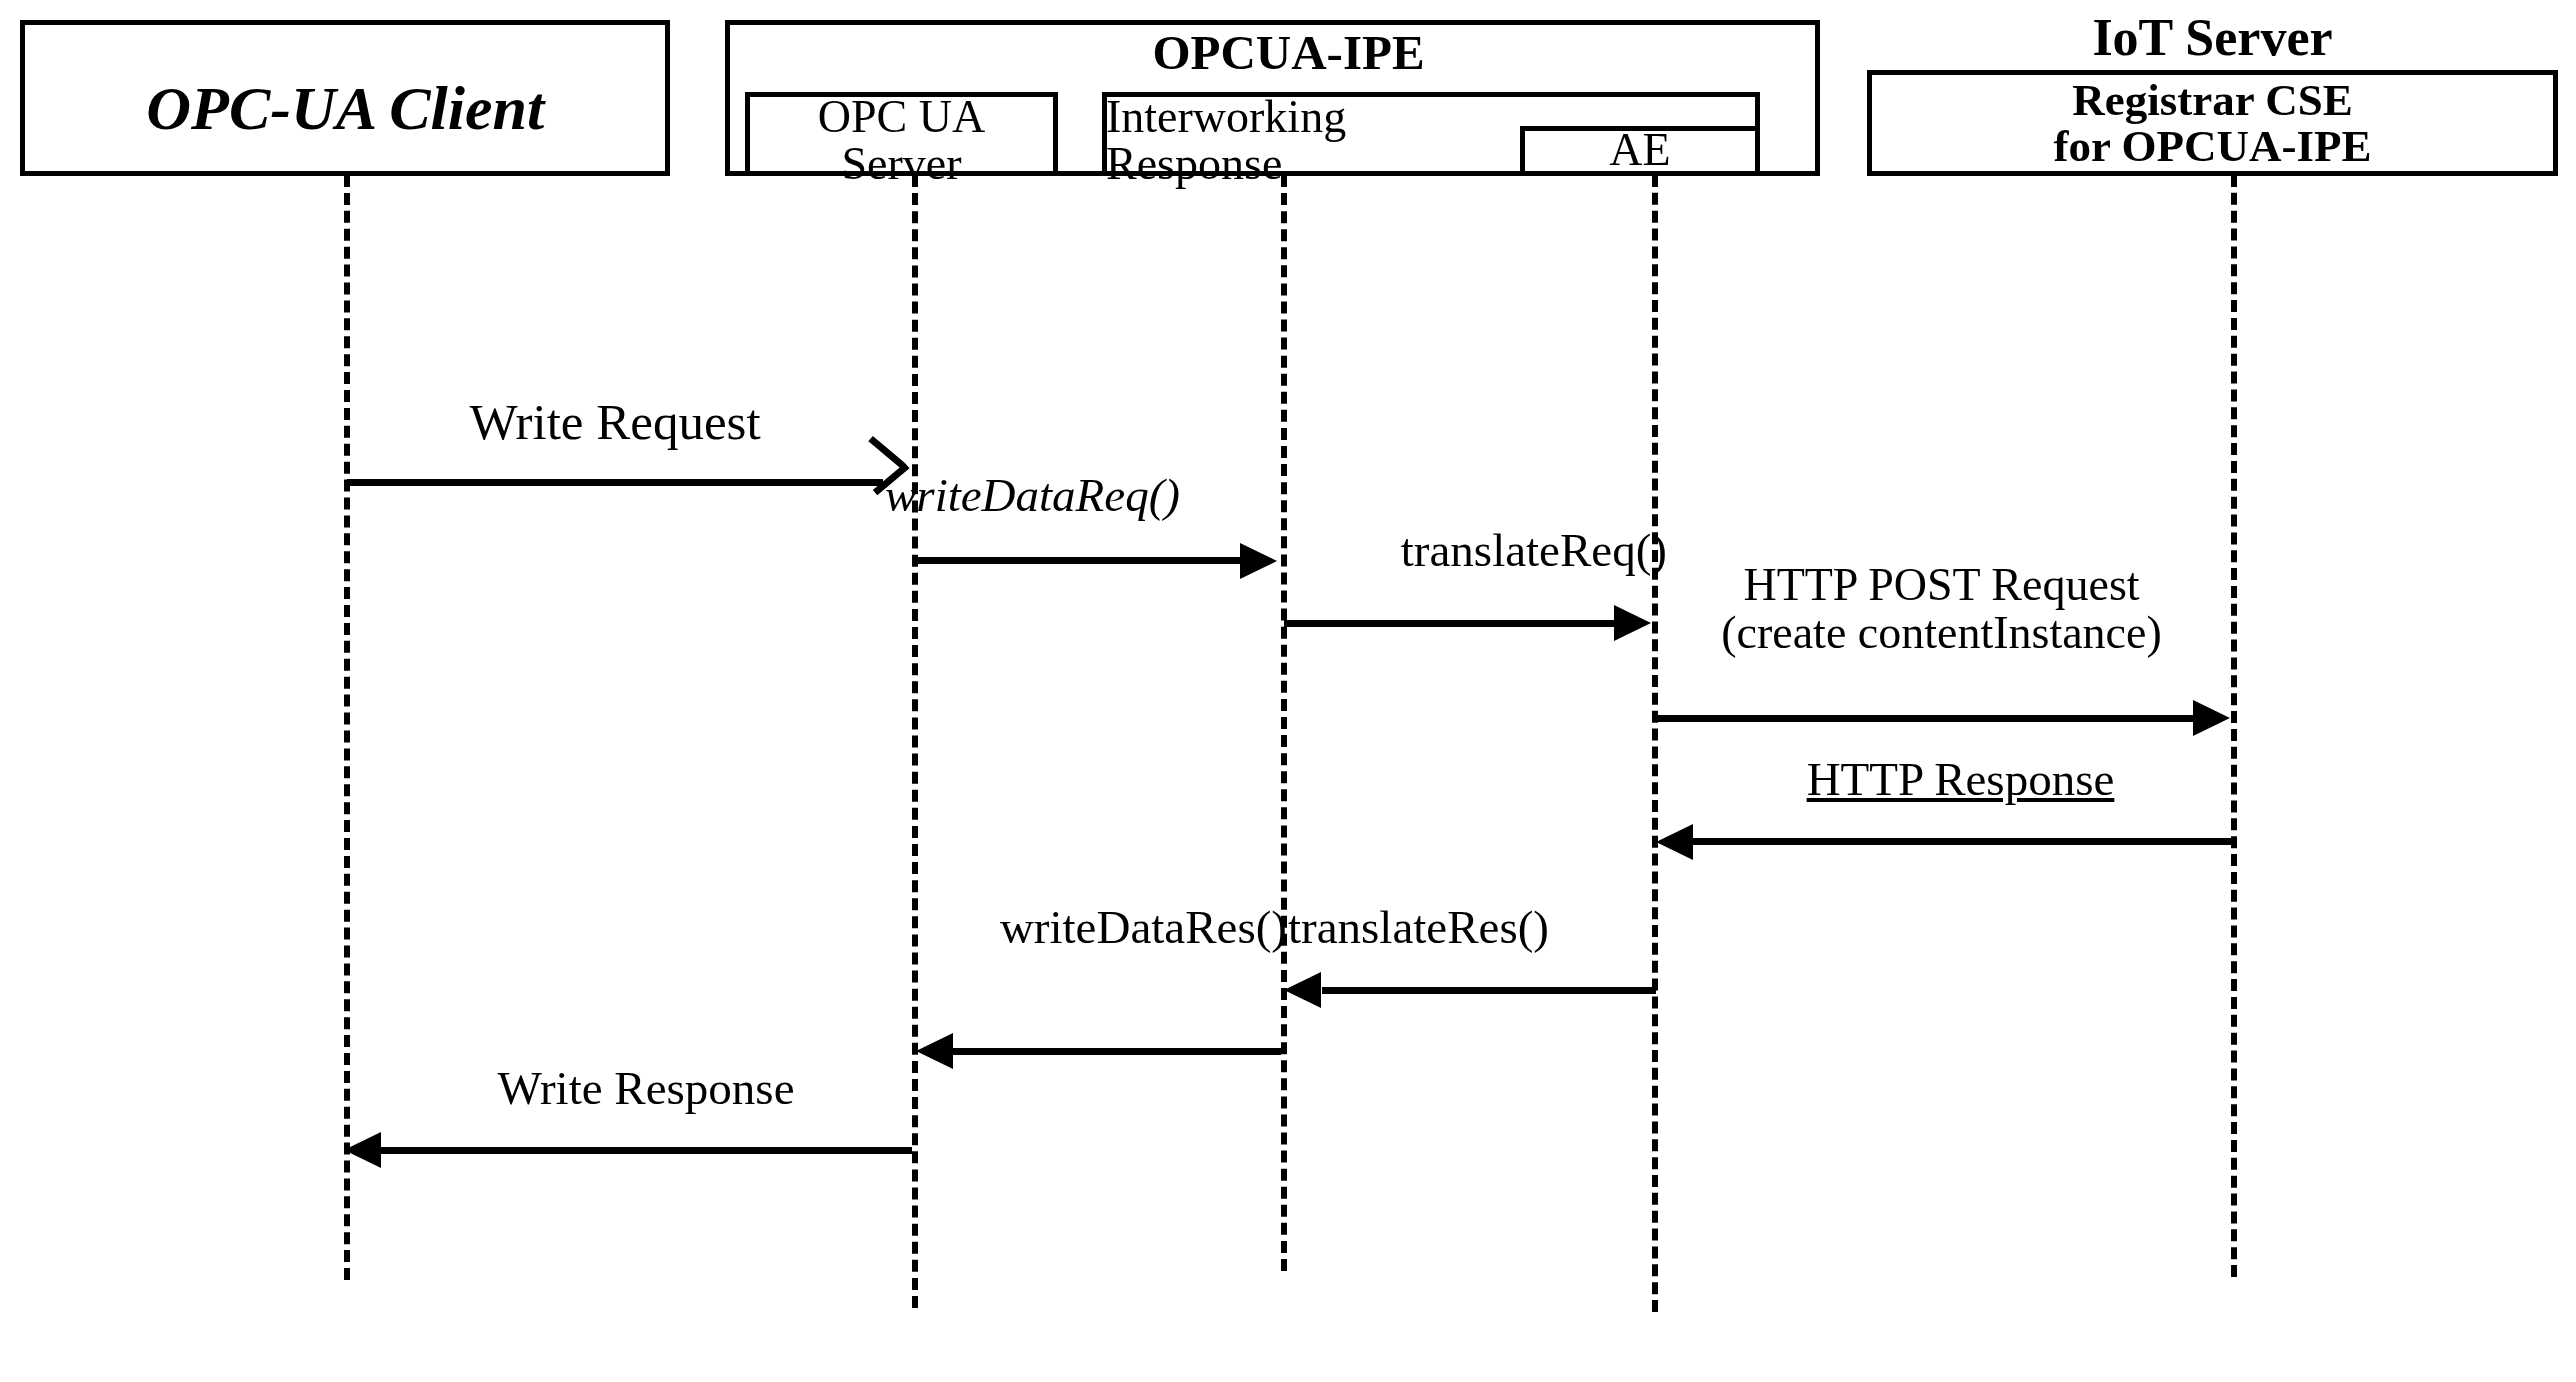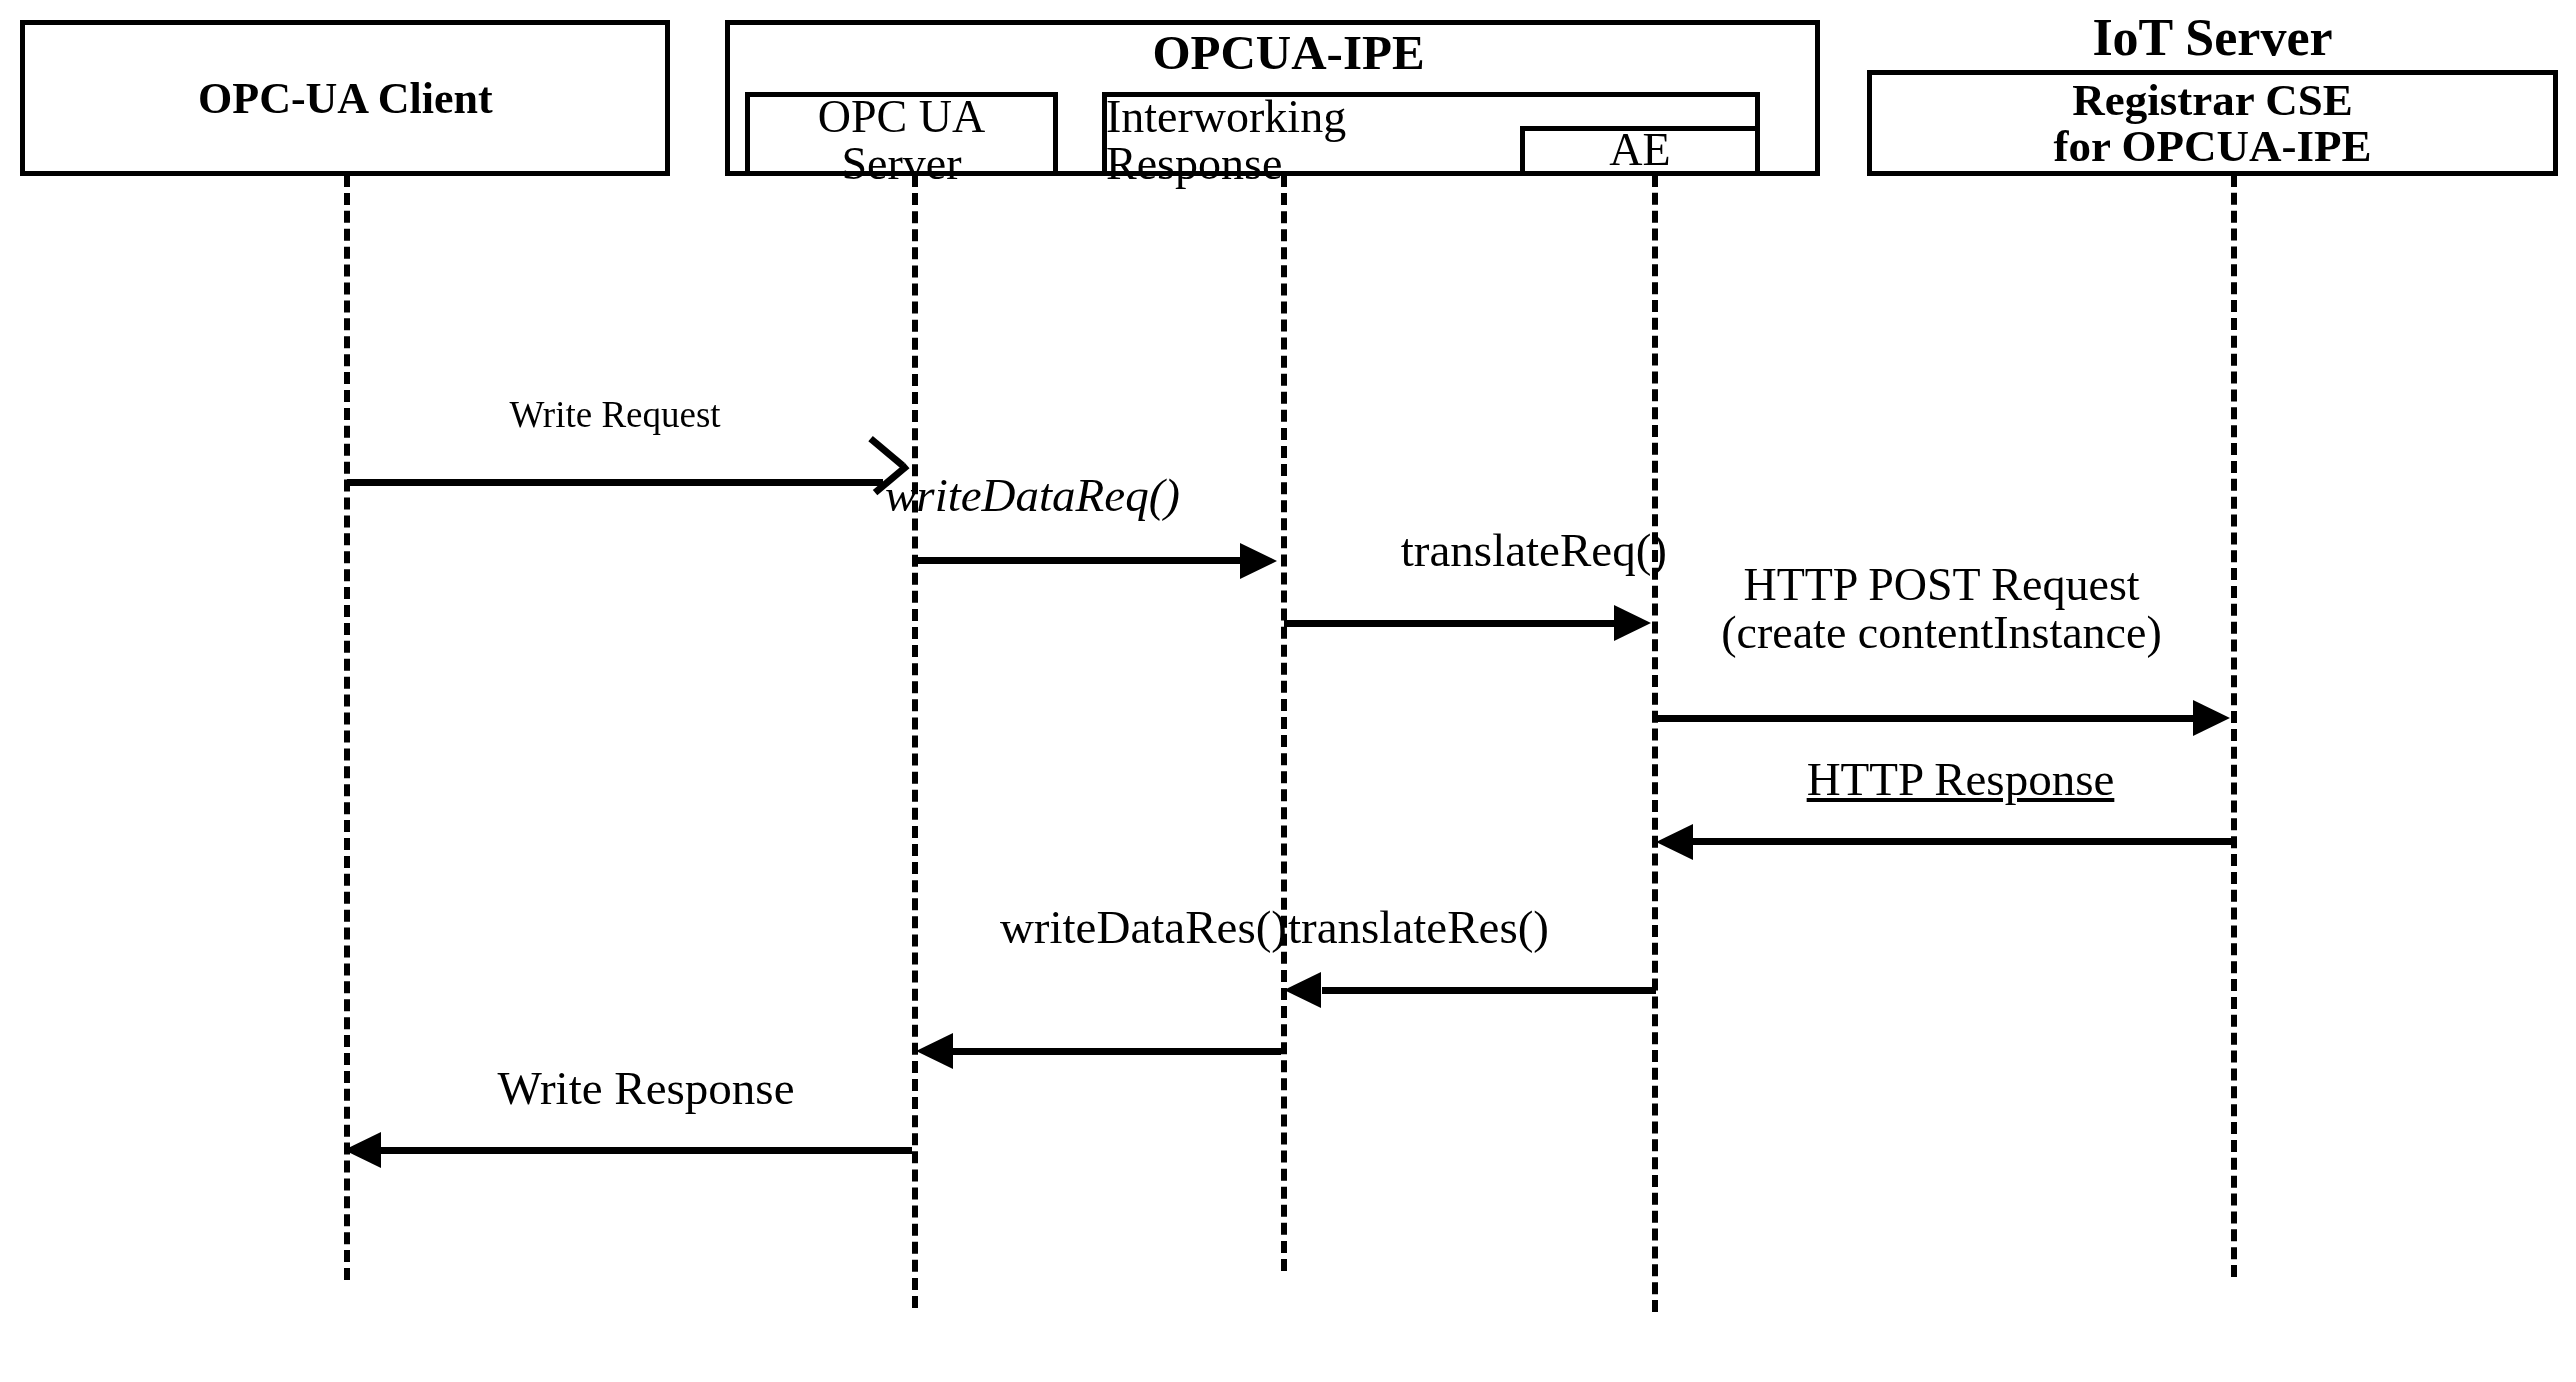--- a/index.html
+++ b/index.html
@@ -89,21 +89,21 @@
     line-height: 1.05;
     text-align: center;
   }
 </style>
 </head>
 <body>
 
 <div id="canvas">
 
   <div class="box" style="left:20.3px; top:19.5px; width:650px; height:156px;"></div>
-  <div class="box-label" style="left:20.3px; top:77px; width:650px; font-size:44px;">OPC-UA Client</div>
+  <div class="box-label" style="left:20.3px; top:77px; width:650px; font-size:62px;font-style:italic;">OPC-UA Client</div>
 
   <div class="box" style="left:725px; top:19.5px; width:1095px; height:156px;"></div>
   <div class="box-label" style="left:725px; top:28px; width:1095px; font-size:49px;margin-left:16px;">OPCUA-IPE</div>
 
   <div class="box" style="left:745px; top:92px; width:313px; height:84px;"></div>
   <div class="plain-label" style="left:745px; top:94px; width:313px; font-size:46px;">OPC UA
 Server</div>
 
   <div class="box" style="left:1102px; top:92px; width:658px; height:84px;"></div>
   <div class="plain-label" style="left:1106px; top:94px; width:422px; font-size:46px; text-align:left;">Interworking
@@ -119,21 +119,21 @@
 for OPCUA-IPE</div>
 
   <div class="lifeline" style="left:344px; top:175px; height:1105px;"></div>
   <div class="lifeline" style="left:912px; top:175px; height:1133px;"></div>
   <div class="lifeline" style="left:1281px; top:175px; height:1096px;"></div>
   <div class="lifeline" style="left:1652px; top:175px; height:1137px;"></div>
   <div class="lifeline" style="left:2231px; top:175px; height:1102px;"></div>
 
   <div class="msg" style="left:347px; top:479px; width:536px;"></div>
   <div class="arrow-open-right" style="left:863px; top:463px;"></div>
-  <div class="msg-label" style="left:347px; top:396px; width:536px; font-size:37px;">Write Request</div>
+  <div class="msg-label" style="left:347px; top:396px; width:536px; font-size:51px;">Write Request</div>
 
   <div class="msg" style="left:916px; top:557px; width:325px;"></div>
   <div class="arrowhead arrow-right" style="left:1240px; top:543px;"></div>
   <div class="msg-label" style="left:885px; top:471px; width:406px; font-size:47px; text-align:left;font-style:italic;">writeDataReq()</div>
 
   <div class="msg" style="left:1284px; top:620px; width:330px;"></div>
   <div class="arrowhead arrow-right" style="left:1614px; top:605px;"></div>
   <div class="msg-label" style="left:1293px; top:526px; width:374px; font-size:47px; text-align:right;">translateReq()</div>
 
   <div class="msg" style="left:1656px; top:715px; width:538px;"></div>

